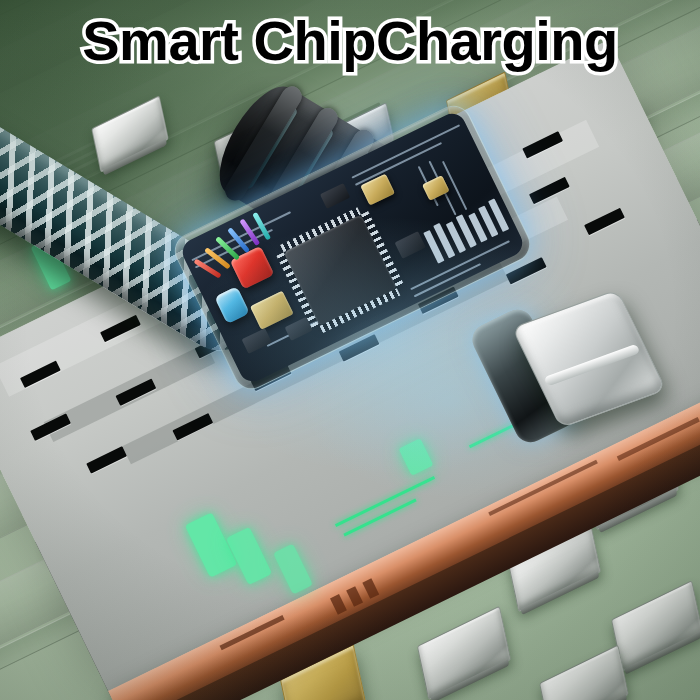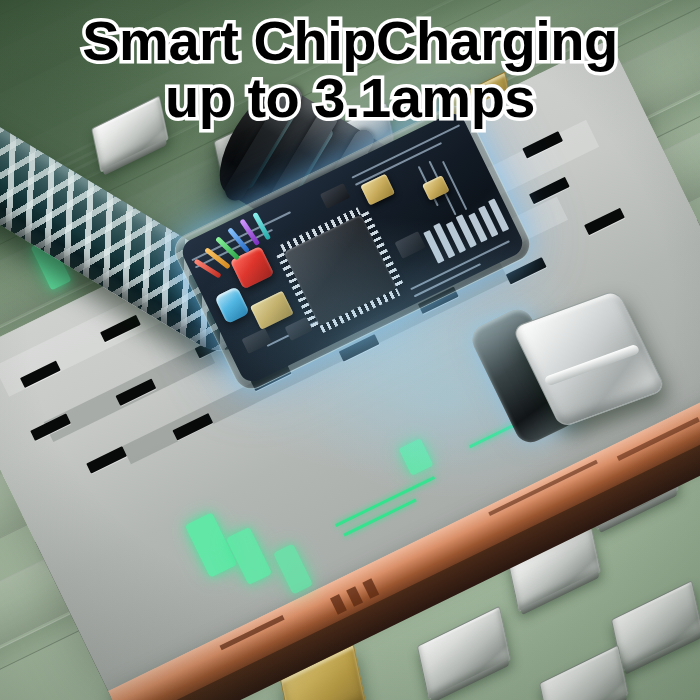--- a/index.html
+++ b/index.html
@@ -367,16 +367,15 @@
   <div class="glowstreak" style="left:180px;top:216px;width:420px;height:260px;opacity:.55;"></div>
   <div class="glowstreak" style="left:300px;top:300px;width:300px;height:200px;opacity:.4;"></div>
 
   <div id="collar"></div>
   <div id="tip"></div>
 
   <div class="layer" id="bg-vign"></div>
 
   <div id="headline">
     <span class="ln l1">Smart ChipCharging</span>
-    <span class="ln l2">up to 3.1amps</span>
   </div>
 
 </div>
 
 </body></html>

